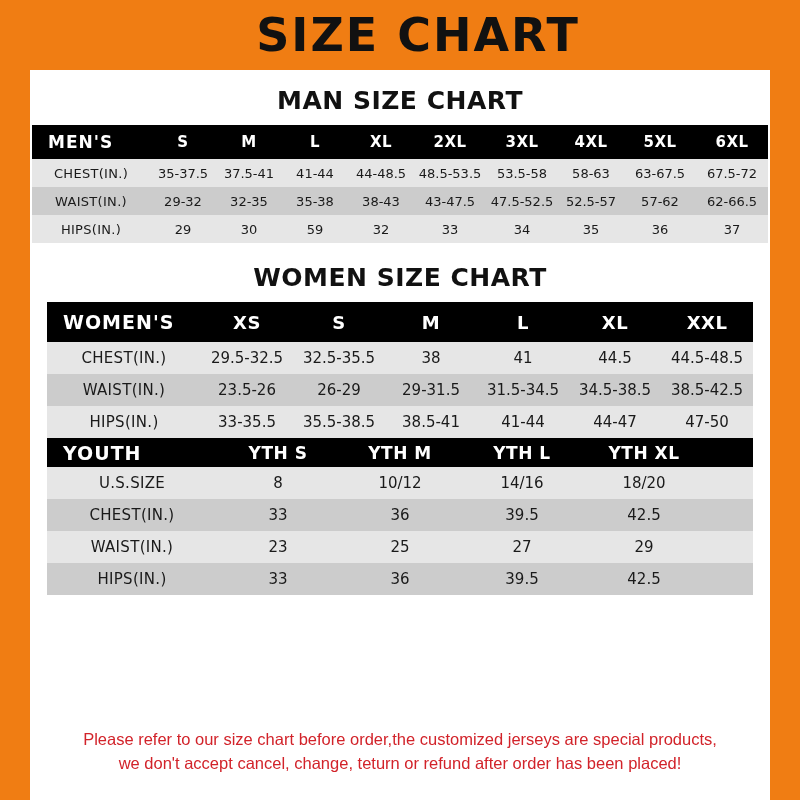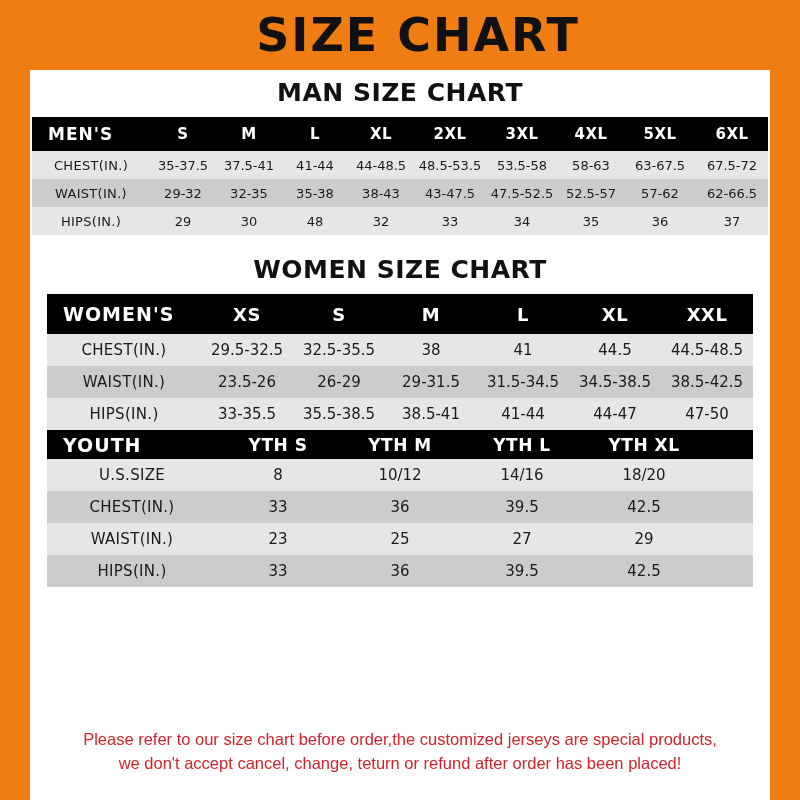--- a/index.html
+++ b/index.html
@@ -64,21 +64,21 @@
     width: 100%;
   }
   .section-title {
     text-align: center;
     font-family: "DejaVu Sans", sans-serif;
     font-weight: bold;
     font-size: 25px;
     color: #111111;
     letter-spacing: 0.5px;
   }
-  .sec-man .section-title { margin: 8px 0 10px 0; }
+  .sec-man .section-title { margin: 16px 0 10px 0; }
   .sec-women .section-title { margin: 20px 0 10px 0; }
   .sec-youth .section-title { margin: 22px 0 10px 0; }
 
   table.size-table {
     border-collapse: collapse;
     width: 706px;
     margin: 0 auto;
     table-layout: fixed;
   }
   table.size-table td,
@@ -209,21 +209,21 @@
           <td>43-47.5</td>
           <td>47.5-52.5</td>
           <td>52.5-57</td>
           <td>57-62</td>
           <td>62-66.5</td>
         </tr>
         <tr class="data-row r-light">
           <td class="row-label">HIPS(IN.)</td>
           <td>29</td>
           <td>30</td>
-          <td>48</td>
+          <td>59</td>
           <td>32</td>
           <td>33</td>
           <td>34</td>
           <td>35</td>
           <td>36</td>
           <td>37</td>
         </tr>
       </tbody>
         </table>
     </div>

